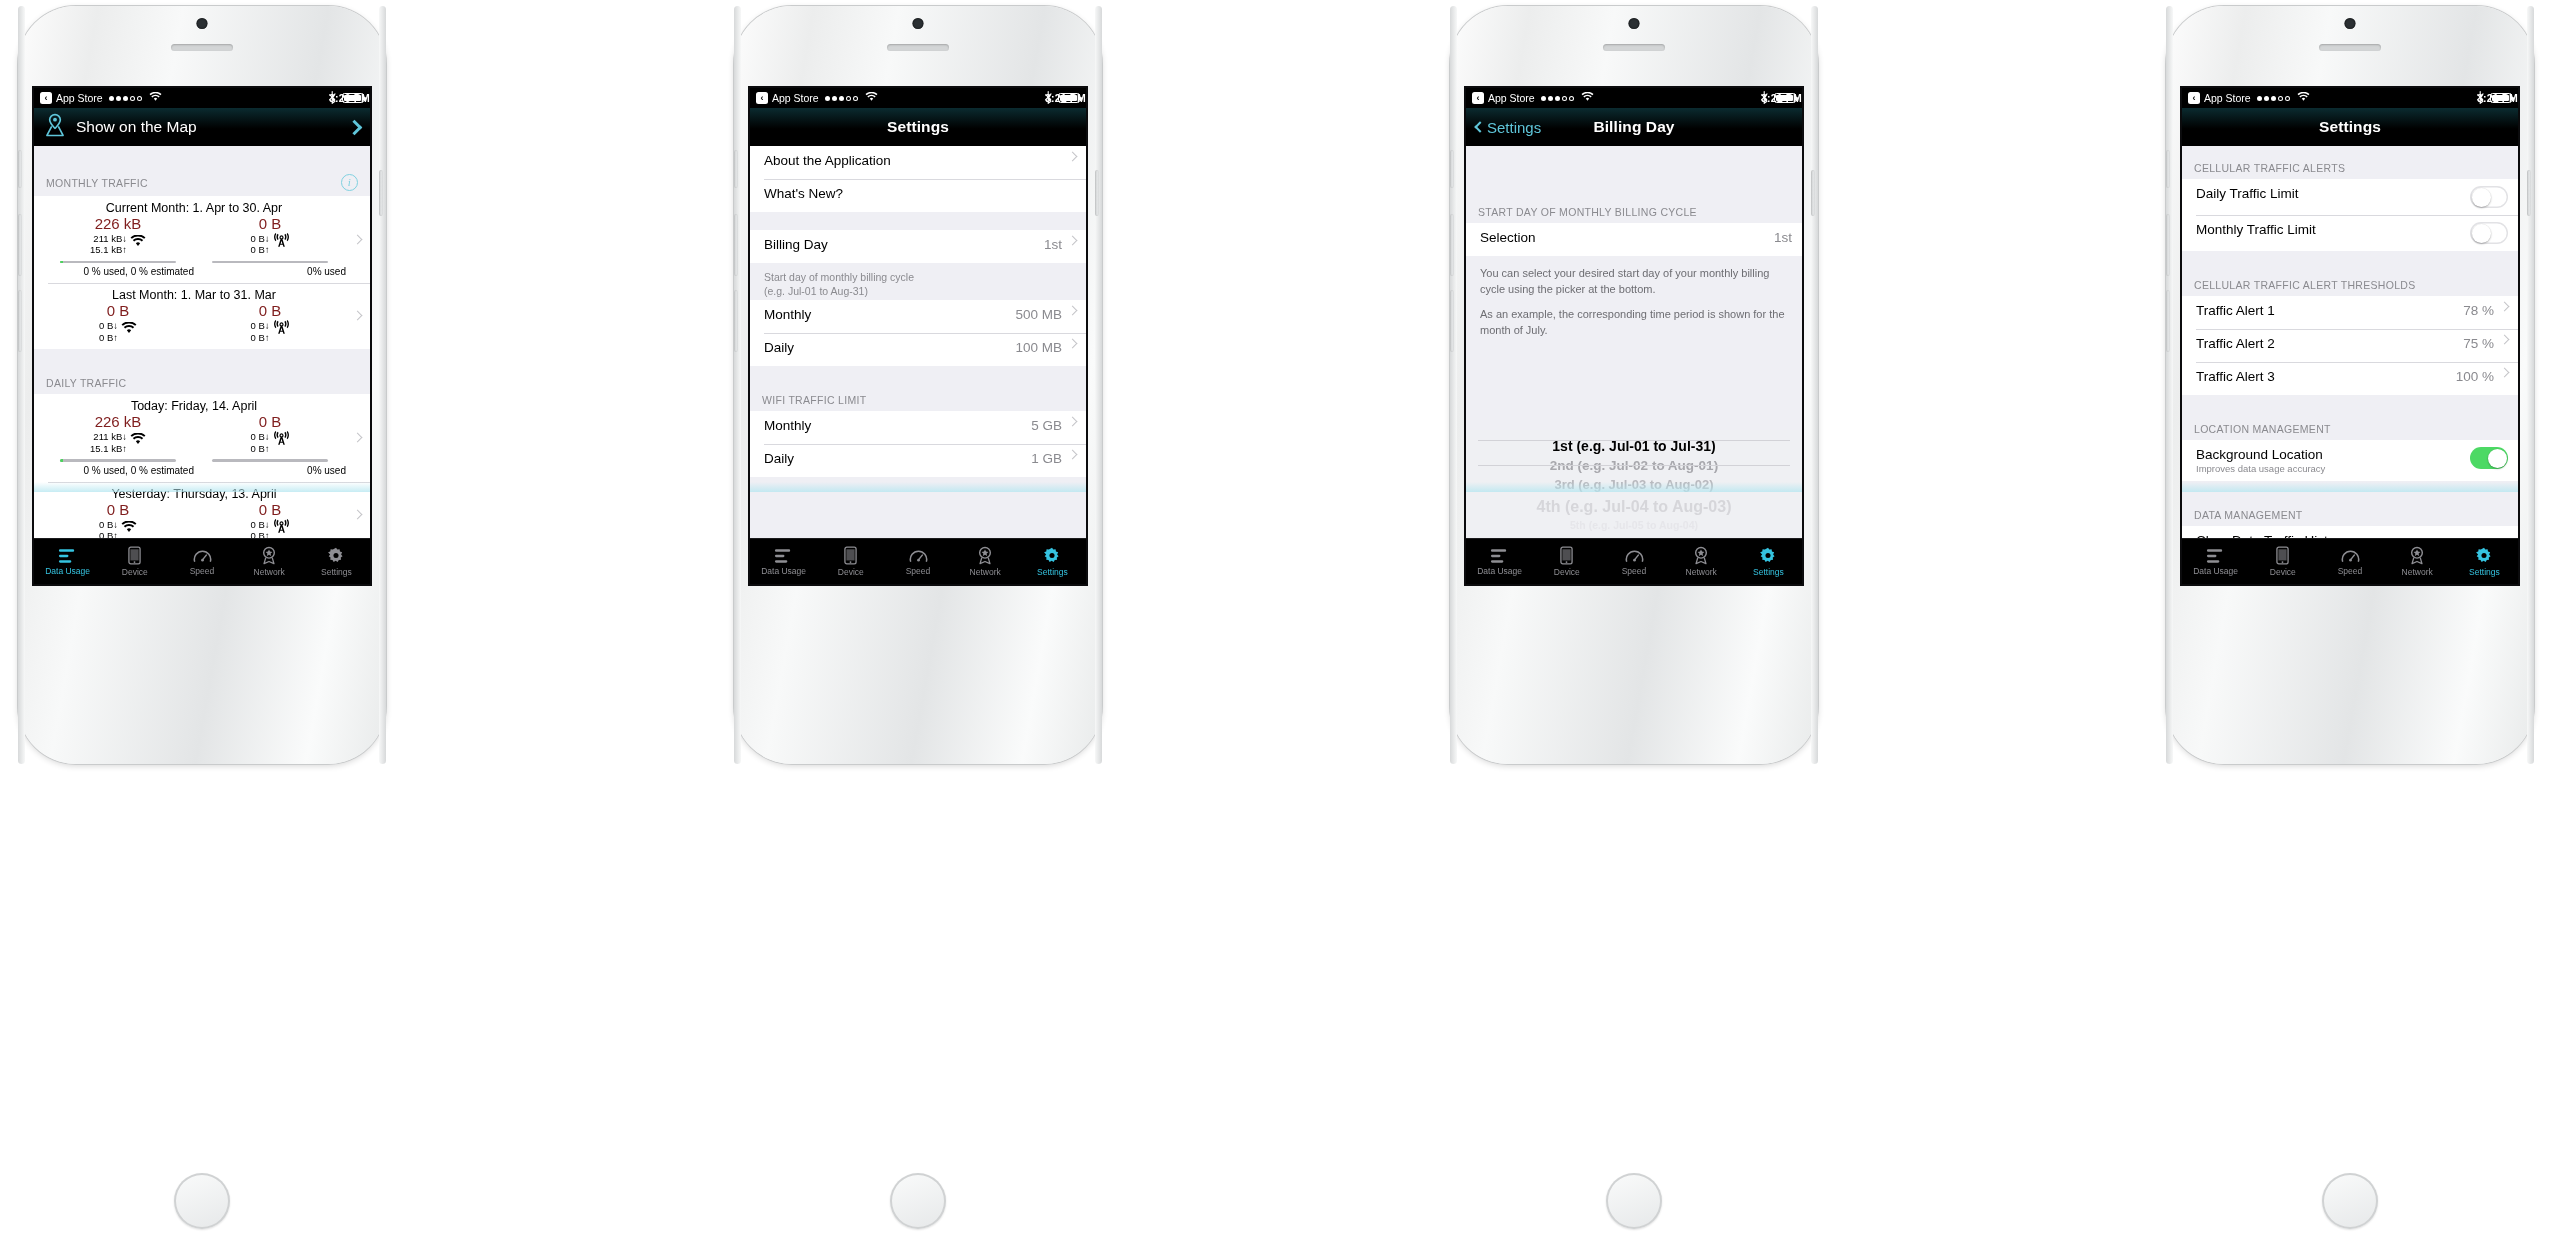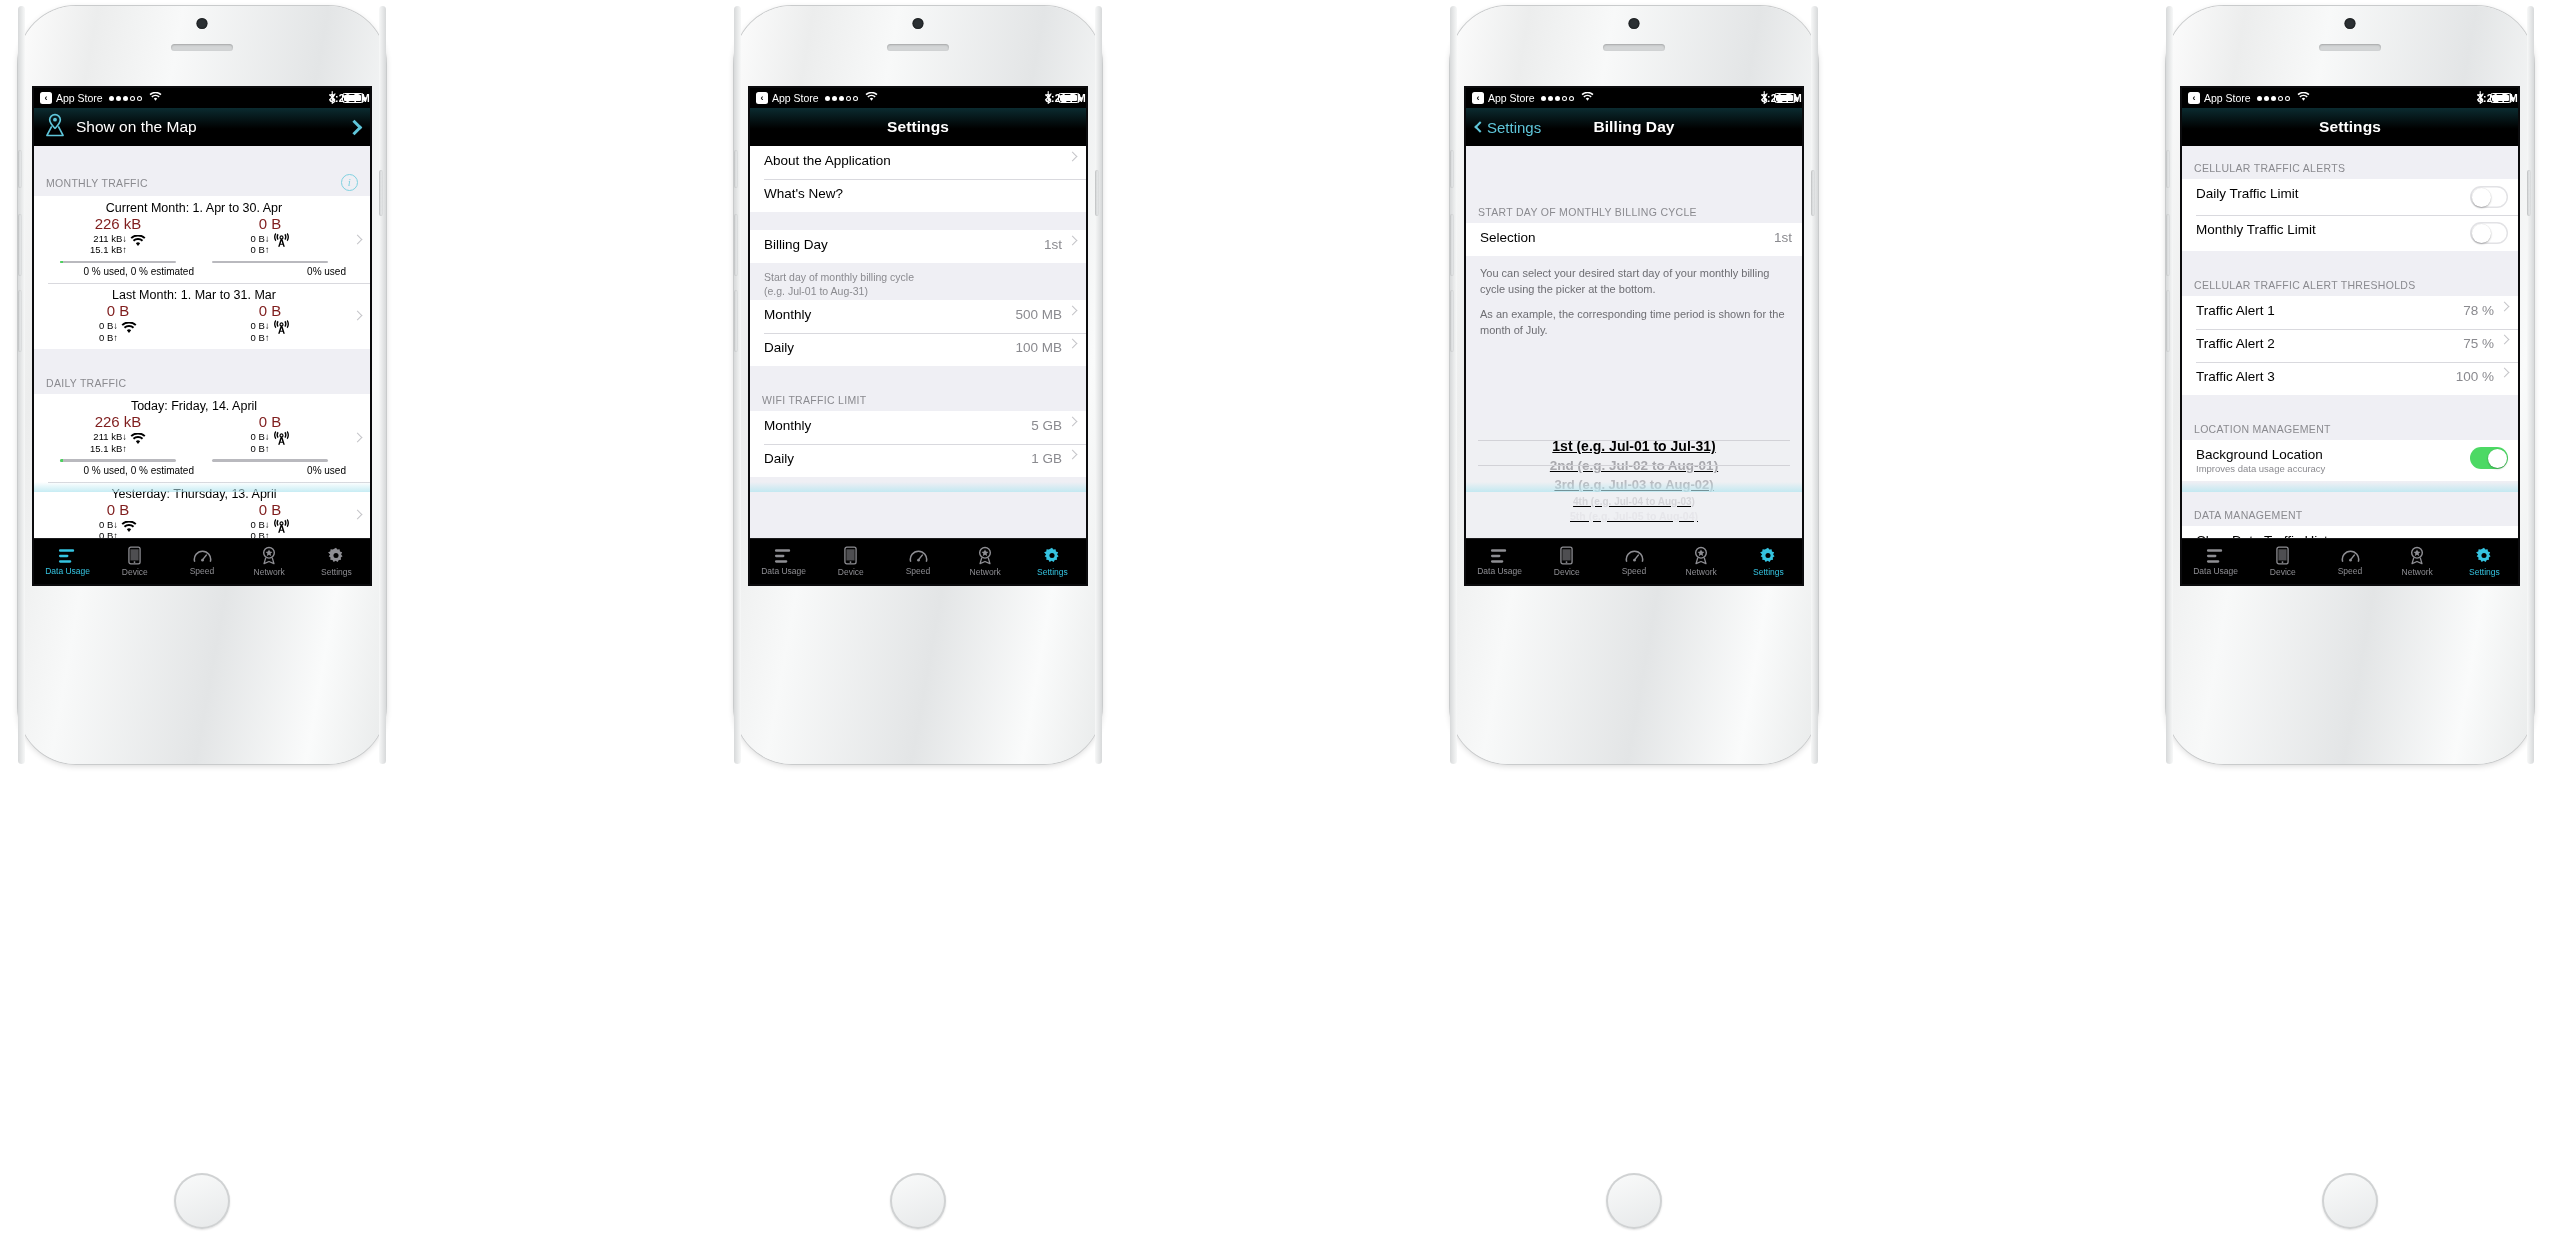--- a/index.html
+++ b/index.html
@@ -244,29 +244,28 @@
     display: block; font-size: 9.5px; color: #8a8a8f; margin-top: 1px;
   }
 
   
   .picker {
     position: absolute; left: 0; right: 0; bottom: 0;
     height: 108px; background: #eff0f3;
     display: flex; flex-direction: column; align-items: center;
     justify-content: flex-start; padding-top: 6px;
     overflow: hidden;
-    text-decoration: underline;
   }
   .picker .sel-line {
     position: absolute; left: 12px; right: 12px; height: 1px; background: #d2d2d7;
   }
   .pk-row { font-size: 14px; color: #000; font-weight: bold; line-height: 1.45; white-space: nowrap; }
   .pk-row.r2 { color: #a8a8ad; font-weight: bold; font-size: 13.5px; }
   .pk-row.r3 { color: #b9b9be; font-weight: bold; font-size: 13px; }
-  .pk-row.r4 { color: #d6d6da; font-weight: bold; font-size: 10px; }
+  .pk-row.r4 { color: #d6d6da; font-weight: bold; font-size: 16px; }
   .pk-row.r5 { color: #e6e6ea; font-weight: bold; font-size: 10.5px; }
 
   
   .tabbar {
     flex: 0 0 46px; height: 46px;
     background: #000;
     display: flex; align-items: center;
     border-top: 1px solid #1b1b1d;
   }
   .tab {

